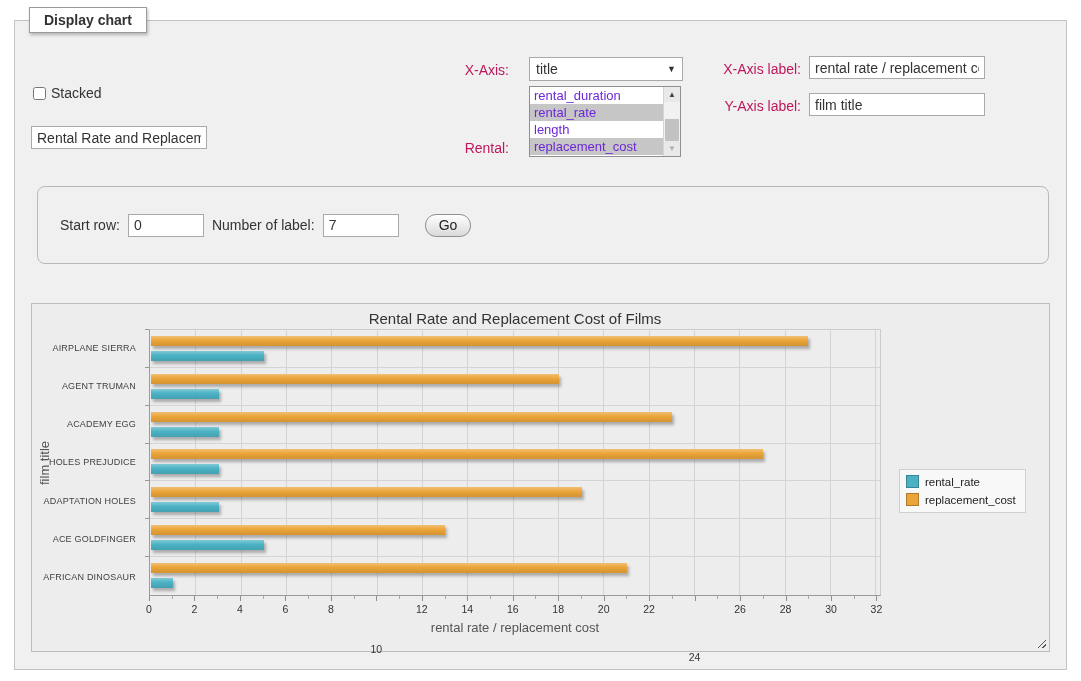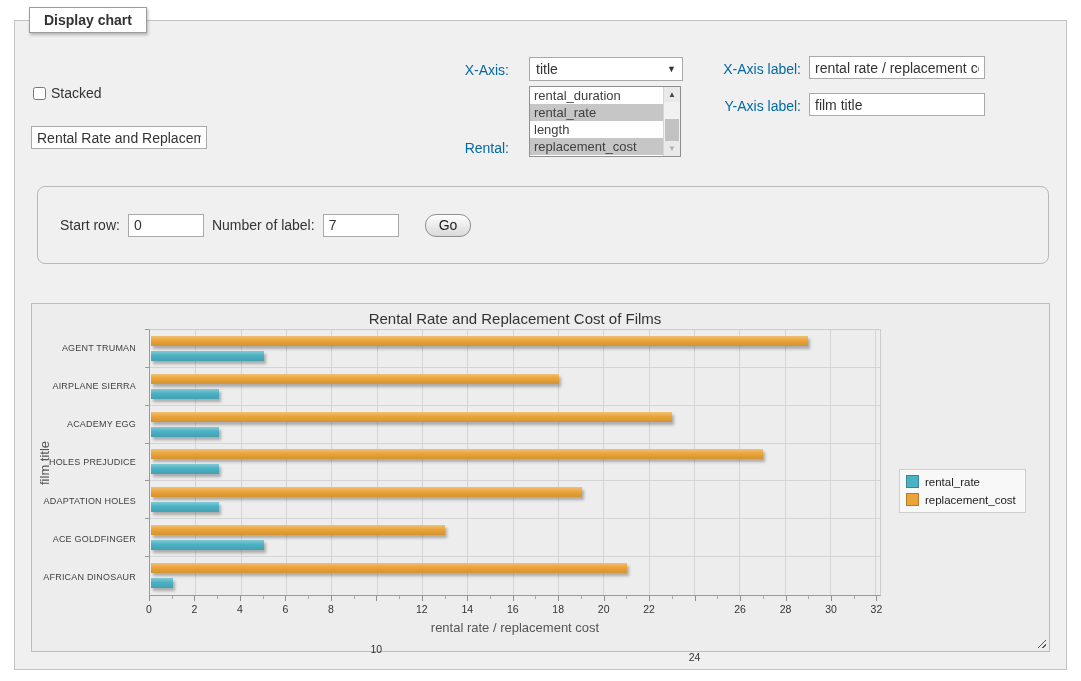--- a/index.html
+++ b/index.html
@@ -26,42 +26,42 @@
   .radio-row { position:absolute; left:18px; top:32px; display:flex; align-items:center; gap:10px; }
   .radio-opt { display:flex; align-items:center; gap:4px; cursor:default; }
   .radio-opt input { margin:0; }
   .stacked-row { position:absolute; left:18px; top:64px; display:flex; align-items:center; gap:5px; }
   input[type="text"] {
     border:1px solid #a9a9a9; background:#fff; color:#333;
     font-family:"Liberation Sans", sans-serif; font-size:14px;
     padding:2px 5px; height:23px;
   }
   .title-input { position:absolute; left:16px; top:105px; width:176px; }
-  .ctl-label { position:absolute; color:#0369a1; }
+  .ctl-label { position:absolute; color:#be185d; }
   .lbl-xaxis   { left:420px; top:41px; width:74px; text-align:right; }
   .lbl-series  { left:420px; top:119px; width:74px; text-align:right; }
   .lbl-xlabel  { left:690px; top:40px; width:96px; text-align:right; }
   .lbl-ylabel  { left:690px; top:77px; width:96px; text-align:right; }
   .selectbox {
     position:absolute; left:514px; top:36px; width:154px; height:24px;
     background:#fff; border:1px solid #a9a9a9;
     display:flex; align-items:center; justify-content:space-between;
     padding:0 6px 0 6px; cursor:default;
   }
   .selectbox .arrow { font-size:9px; color:#333; }
   .inp-xlabel { position:absolute; left:794px; top:35px; width:176px; }
   .inp-ylabel { position:absolute; left:794px; top:72px; width:176px; }
   
   .listbox {
     position:absolute; left:514px; top:65px; width:152px; height:71px;
     background:#fff; border:1px solid #8f8f8f; overflow:hidden;
   }
   .listbox .opts { position:absolute; left:0; top:0; right:17px; bottom:0; }
   .listbox .opt { height:17px; line-height:17px; font-size:13px; padding-left:4px;
-    white-space:nowrap; color:#404040; }
+    white-space:nowrap; color:#6d28d9; }
   .listbox .opt.sel { background:#c6c6c6; }
   .lb-scroll {
     position:absolute; top:0; right:0; bottom:0; width:17px;
     background:#f1f1f1; border-left:1px solid #d5d5d5;
   }
   .lb-up,.lb-down { position:absolute; left:0; right:0; height:15px; text-align:center;
     font-size:8px; line-height:15px; background:#e9e9e9; }
   .lb-up { top:0; color:#444; }
   .lb-down { bottom:0; color:#b0b0b0; }
   .lb-thumb { position:absolute; left:1px; right:1px; top:32px; height:22px; background:#c2c2c2; }
@@ -186,22 +186,22 @@
     <input type="text" value="0" style="">
     <span>Number of label:</span>
     <input type="text" value="7" style="">
     <button class="go-btn">Go</button>
   </div>
 
   <div class="chart-panel">
     <div class="chart-title">Rental Rate and Replacement Cost of Films</div>
     <div class="yaxis-title">film title</div>
     <div class="ylabels">
+        <div class="ylab">AIRPLANE SIERRA</div>
         <div class="ylab">AGENT TRUMAN</div>
-        <div class="ylab">AIRPLANE SIERRA</div>
         <div class="ylab">ACADEMY EGG</div>
         <div class="ylab">HOLES PREJUDICE</div>
         <div class="ylab">ADAPTATION HOLES</div>
         <div class="ylab">ACE GOLDFINGER</div>
         <div class="ylab">AFRICAN DINOSAUR</div>
       </div>
     <div class="plot">
       <div class="vgrid" style="left: 6.21118%;"></div>
         <div class="vgrid" style="left: 12.4224%;"></div>
         <div class="vgrid" style="left: 18.6335%;"></div>

